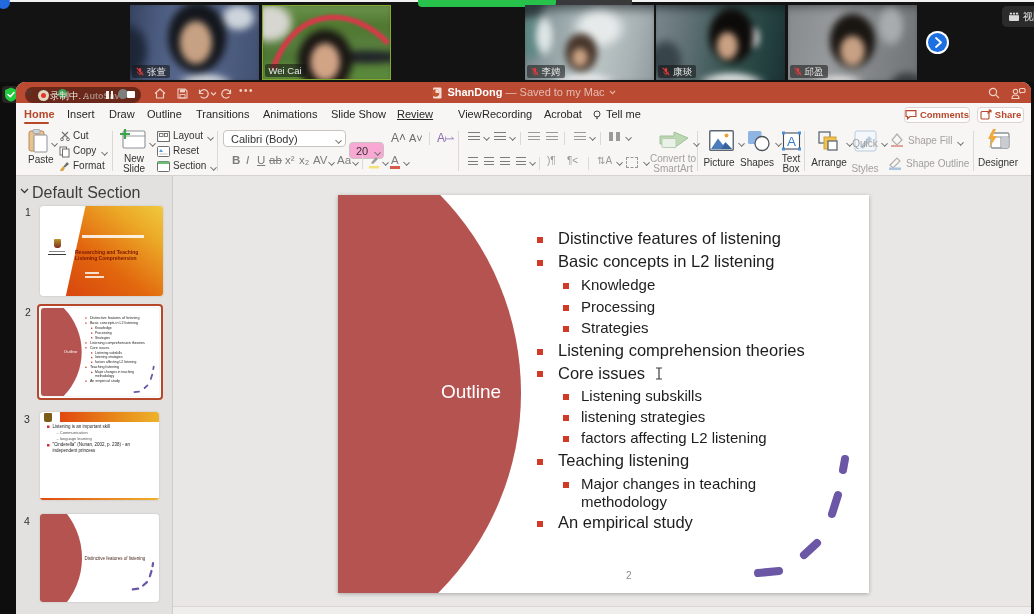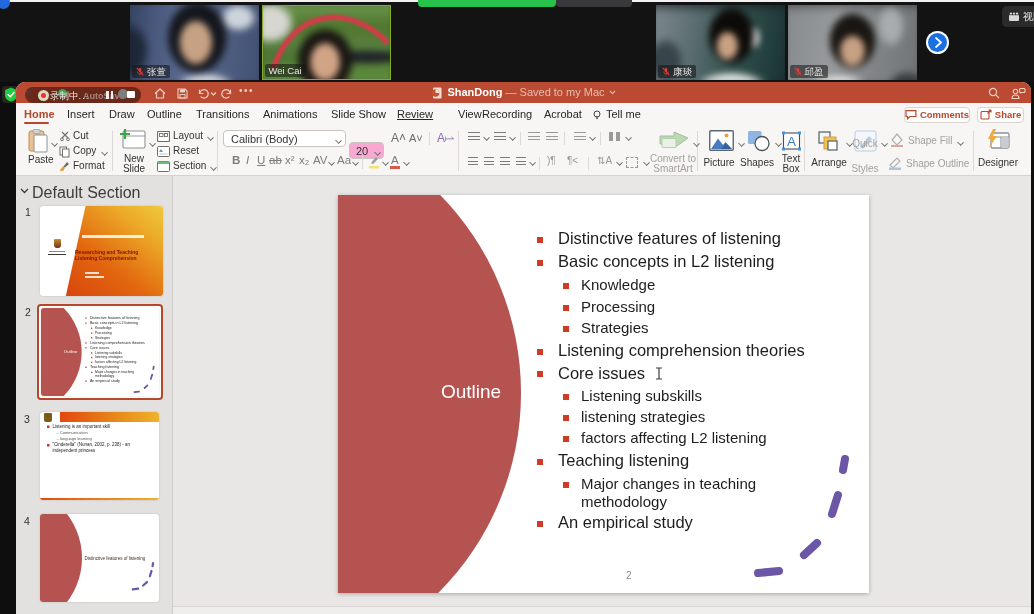--- a/index.html
+++ b/index.html
@@ -107,20 +107,37 @@
       radial-gradient(30px 40px at 2% 60%, #1d2738 0 45%, transparent 75%),
       linear-gradient(95deg, #33405e 0%, #4a5a7e 22%, #5d6d92 48%, #4d5d80 75%, #405070 100%);"></div>
     <div class="nlabel"><svg class="mic" viewBox="0 0 10 11">
           <rect x="3.5" y="1" width="3" height="5.5" rx="1.5" fill="#e03c3c"></rect>
           <path d="M2 5.5 a3 3 0 0 0 6 0 M5 8.5 v2" stroke="#e03c3c" stroke-width="1" fill="none"></path>
           <line x1="1" y1="1" x2="9" y2="10" stroke="#e03c3c" stroke-width="1.4"></line>
         </svg>张萱</div>
   </div>
 
 
+  <div class="tile" style="left:524.5px;">
+    <div class="inner" style="background:
+      radial-gradient(13px 15px at 43% 68%, #c9a183 0 50%, transparent 72%),
+      radial-gradient(27px 32px at 44% 62%, #46352a 0 50%, transparent 68%),
+      radial-gradient(46px 18px at 46% 103%, #eceeee 0 55%, transparent 80%),
+      radial-gradient(40px 30px at 57% 33%, #e6eaea 0 40%, transparent 72%),
+      radial-gradient(15px 32px at 17% 42%, #dde4e4 0 40%, transparent 70%),
+      radial-gradient(24px 34px at 7% 45%, #5e8784 0 45%, transparent 75%),
+      radial-gradient(32px 26px at 3% 4%, #2e3b3e 0 45%, transparent 75%),
+      linear-gradient(180deg, rgba(40,50,56,0.8) 0%, transparent 18%),
+      linear-gradient(100deg, #6a7a7e 0%, #9aa8ab 30%, #bdc6c6 55%, #a8b2b5 80%, #8d979b 100%);"></div>
+    <div class="nlabel"><svg class="mic" viewBox="0 0 10 11">
+          <rect x="3.5" y="1" width="3" height="5.5" rx="1.5" fill="#e03c3c"></rect>
+          <path d="M2 5.5 a3 3 0 0 0 6 0 M5 8.5 v2" stroke="#e03c3c" stroke-width="1" fill="none"></path>
+          <line x1="1" y1="1" x2="9" y2="10" stroke="#e03c3c" stroke-width="1.4"></line>
+        </svg>李娉</div>
+  </div>
 
   <div class="tile" style="left:656px;">
     <div class="inner" style="background:
       radial-gradient(17px 22px at 55% 54%, #c9a183 0 52%, transparent 72%),
       radial-gradient(38px 46px at 58% 42%, #0d0b09 0 52%, transparent 66%),
       radial-gradient(9px 15px at 74% 44%, #e8e8e8 0 50%, transparent 80%),
       radial-gradient(48px 22px at 58% 105%, #dfe3e2 0 55%, transparent 80%),
       radial-gradient(26px 32px at 10% 72%, #37444a 0 45%, transparent 75%),
       linear-gradient(180deg, rgba(16,24,26,0.7) 0%, transparent 16%),
       linear-gradient(100deg, #7e8b90 0%, #5f7075 28%, #35534f 58%, #23403f 82%, #1a2e30 100%);"></div>

